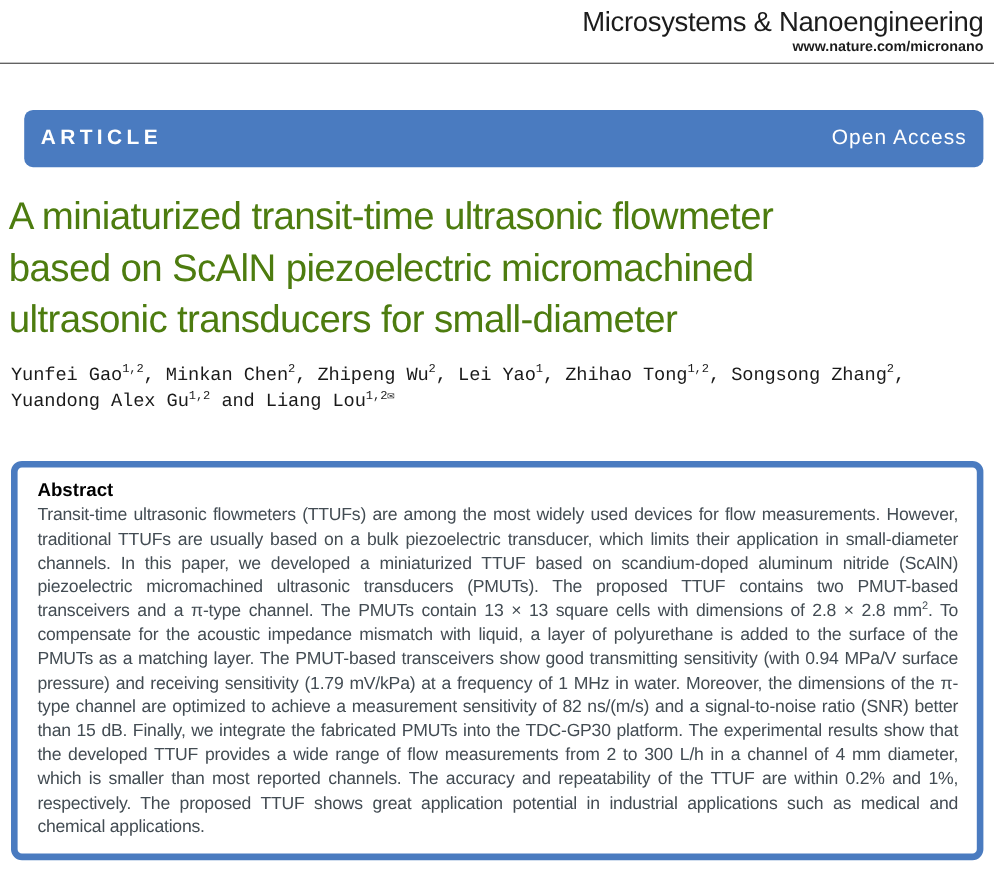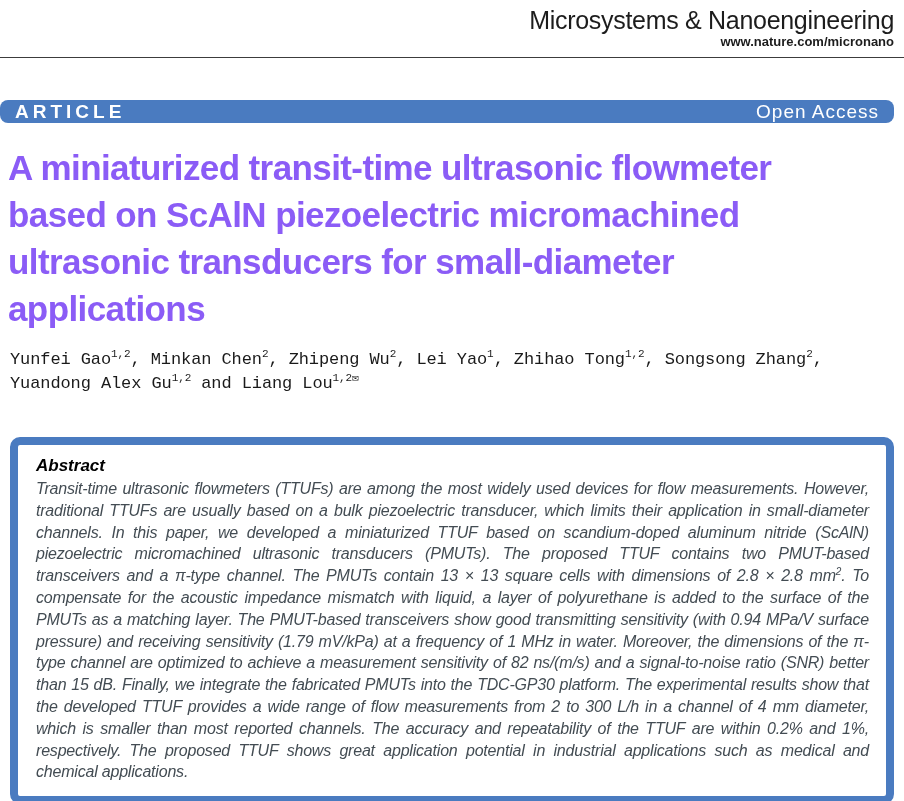--- a/index.html
+++ b/index.html
@@ -41,22 +41,22 @@
     color: #1c1c1c;
     line-height: 16px;
   }
   .divider {
     margin: 7px 0 0 0;
     width: 904px;
     border-bottom: 1.5px solid #3c3c3c;
   }
   
   .banner {
-    margin: 42px 10px 0 0;
-    height: 23px;
+    margin: 42px 10px 0 22px;
+    height: 52px;
     background: #4a7bc0;
     border-radius: 8px;
     display: flex;
     justify-content: space-between;
     align-items: center;
     padding: 0 15px;
     gap: 19px;
   }
   .banner-article {
     color: #ffffff;
@@ -66,23 +66,23 @@
   }
   .banner-open-access {
     color: #ffffff;
     font-size: 19px;
     font-weight: 400;
     letter-spacing: 1px;
   }
   
   .title {
     margin: 21px 10px 0 8px;
-    color: #8b5cf6;
+    color: #4d7c0f;
     font-size: 35px;
-    font-weight: 700;
+    font-weight: 400;
     line-height: 47px;
     letter-spacing: -0.6px;
   }
   
   .authors {
     margin: 16px 14px 0 10px;
     font-size: 17px;
     color: #1a1a1a;
     line-height: 24px;
     letter-spacing: -0.1px;
@@ -90,24 +90,23 @@
   }
   .authors sup {
     font-size: 11px;
     line-height: 0;
     vertical-align: super;
   }
   .env-icon { font-size: 12px; }
   
   .abstract-box {
     margin: 41px 10px 0 10px;
-    border: 8px solid #0ea5e9;
+    border: 6px solid #0ea5e9;
     border-radius: 10px;
     padding: 9px 17px 13px 18px;
-    font-style: italic;
   }
   .abstract-heading {
     font-size: 17px;
     font-weight: 700;
     color: #000000;
     line-height: 24px;
   }
   .abstract-text {
     font-size: 16px;
     color: #434c53;
@@ -134,21 +133,20 @@
 
   <div class="banner" style="background: rgb(74, 123, 192);">
     <span class="banner-article">ARTICLE</span>
     <span class="banner-open-access">Open Access</span>
   </div>
 
   <div class="title">
     <div>A miniaturized transit-time ultrasonic flowmeter</div>
     <div>based on ScAlN piezoelectric micromachined</div>
     <div>ultrasonic transducers for small-diameter</div>
-    <div>applications</div>
   </div>
 
   <div class="authors">
     <span>Yunfei Gao</span><sup>1,2</sup><span>, </span><span>Minkan Chen</span><sup>2</sup><span>, </span><span>Zhipeng Wu</span><sup>2</sup><span>, </span><span>Lei Yao</span><sup>1</sup><span>, </span><span>Zhihao Tong</span><sup>1,2</sup><span>, </span><span>Songsong Zhang</span><sup>2</sup><span>, </span><span>Yuandong Alex Gu</span><sup>1,2</sup><span> and </span><span>Liang Lou</span><sup>1,2</sup><sup class="env-icon">✉</sup>
   </div>
 
   <div class="abstract-box" style="border-color: rgb(74, 123, 192);">
     <div class="abstract-heading">Abstract</div>
     <div class="abstract-text"><span>Transit-time ultrasonic flowmeters (TTUFs) are among the most widely used devices for flow measurements. However, traditional TTUFs are usually based on a bulk piezoelectric transducer, which limits their application in small-diameter channels. In this paper, we developed a miniaturized TTUF based on scandium-doped aluminum nitride (ScAlN) piezoelectric micromachined ultrasonic transducers (PMUTs). The proposed TTUF contains two PMUT-based transceivers and a π-type channel. The PMUTs contain 13 × 13 square cells with dimensions of 2.8 × 2.8 mm</span><sup>2</sup><span>. To compensate for the acoustic impedance mismatch with liquid, a layer of polyurethane is added to the surface of the PMUTs as a matching layer. The PMUT-based transceivers show good transmitting sensitivity (with 0.94 MPa/V surface pressure) and receiving sensitivity (1.79 mV/kPa) at a frequency of 1 MHz in water. Moreover, the dimensions of the π-type channel are optimized to achieve a measurement sensitivity of 82 ns/(m/s) and a signal-to-noise ratio (SNR) better than 15 dB. Finally, we integrate the fabricated PMUTs into the TDC-GP30 platform. The experimental results show that the developed TTUF provides a wide range of flow measurements from 2 to 300 L/h in a channel of 4 mm diameter, which is smaller than most reported channels. The accuracy and repeatability of the TTUF are within 0.2% and 1%, respectively. The proposed TTUF shows great application potential in industrial applications such as medical and chemical applications.</span></div>
   </div>

